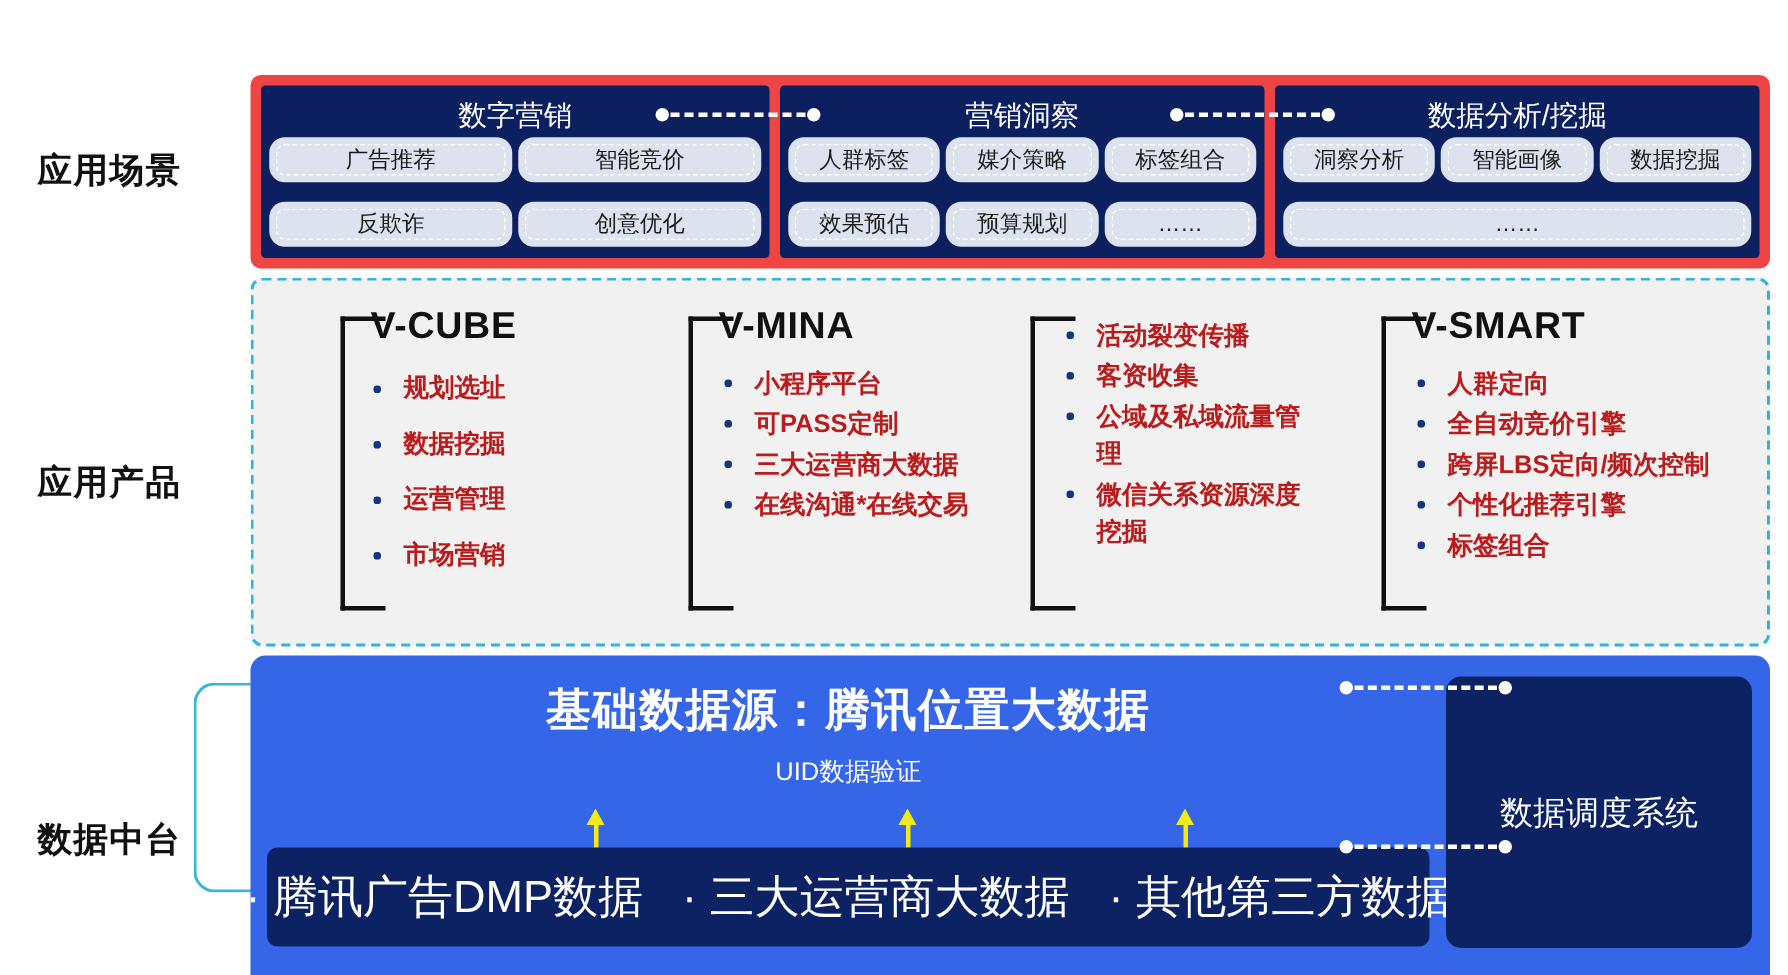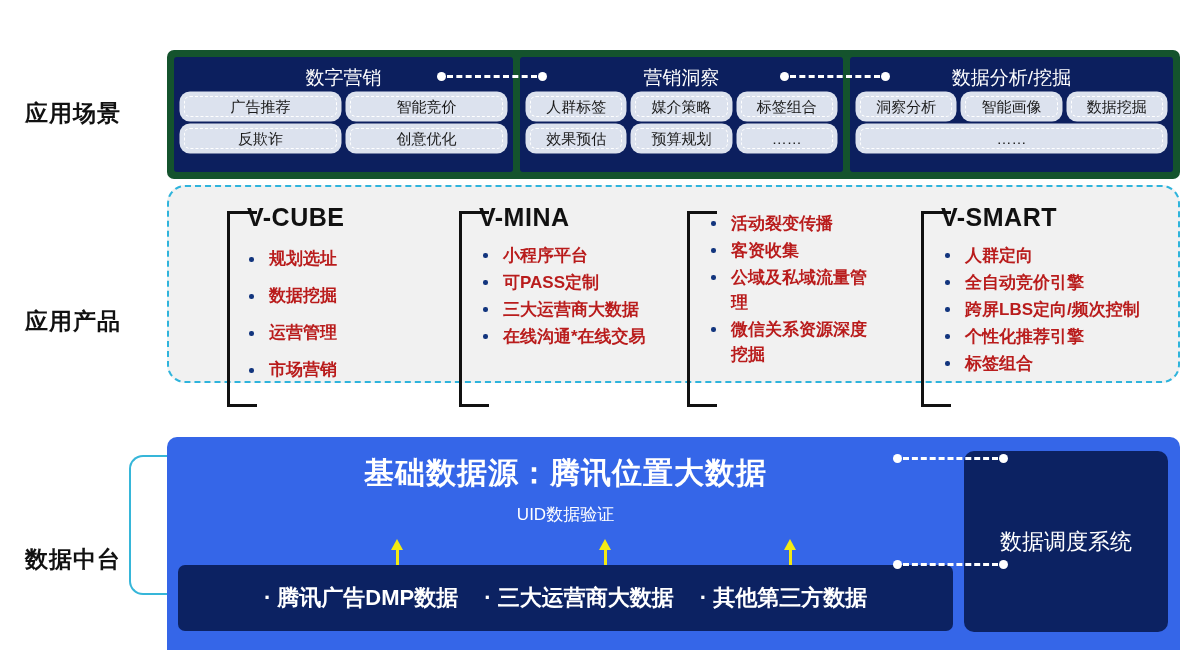--- a/index.html
+++ b/index.html
@@ -21,40 +21,40 @@
     letter-spacing:1px;
     white-space:nowrap;
   }
   #lbl-scene{left:25px;top:98px;}
   #lbl-product{left:25px;top:306px;}
   #lbl-data{left:25px;top:544px;}
 
   
   .band-scene{
     position:absolute;left:167px;top:50px;width:1013px;height:129px;
-    background:#14532d;border-radius:7px;
+    background:#ef4444;border-radius:7px;
     box-sizing:border-box;
     display:flex;flex-direction:row;
     padding:7px;gap:7px;
   }
   .scene-group{
     background:#0C1F5E;border-radius:3px;
     position:relative;
     box-sizing:border-box;
     padding:6px 7px 8px 7px;
     display:flex;flex-direction:column;
   }
   .scene-group.g1{width:339px;}
   .scene-group.g2{width:323px;}
   .scene-group.g3{flex:1;}
   .scene-title{
     color:#ffffff;font-size:19px;text-align:center;
     line-height:30px;height:30px;white-space:nowrap;
   }
-  .tag-rows{display:flex;flex-direction:column;gap:5px;flex:1;}
+  .tag-rows{display:flex;flex-direction:column;gap:16px;flex:1;}
   .tag-row{display:flex;flex-direction:row;gap:7px;}
   .tag{
     background:#DCE2EE;
     color:#1a1a1a;
     border-radius:9px;
     font-size:15px;
     line-height:27px;height:27px;
     text-align:center;
     flex:1;
     white-space:nowrap;
@@ -66,24 +66,24 @@
 
   
   .conn{position:absolute;height:12px;display:flex;align-items:center;}
   .conn .dot{width:9px;height:9px;border-radius:50%;background:#ffffff;flex:none;}
   .conn .dash{flex:1;height:0;border-top:3px dashed #ffffff;margin:0 1px;}
   #conn-1{left:437px;top:70px;width:110px;}
   #conn-2{left:780px;top:70px;width:110px;}
 
   
   .band-product{
-    position:absolute;left:167px;top:185px;width:1013px;height:198px;
+    position:absolute;left:167px;top:185px;width:1013px;height:246px;
     background:#F1F1F1;
     border:2.5px dashed #2FB4DC;
-    border-radius:18px;
+    border-radius:8px;
     box-sizing:border-box;
     display:flex;flex-direction:row;
   }
   .prod-col{position:relative;box-sizing:border-box;padding-top:14px;}
   .prod-col.c1{width:252px;}
   .prod-col.c2{width:228px;}
   .prod-col.c3{width:234px;}
   .prod-col.c4{flex:1;}
 
   .bracket{
@@ -172,21 +172,21 @@
   #arr-2{left:421px;}
   #arr-3{left:606px;}
 
   .data-sources{
     position:absolute;left:0;top:128px;width:775px;height:66px;
     background:#0C2262;border-radius:7px;
     display:flex;align-items:center;justify-content:center;
     gap:26px;
   }
   .src-item{
-    color:#ffffff;font-size:22px;font-weight:bold;white-space:nowrap;
+    color:#ffffff;font-size:30px;font-weight:normal;white-space:nowrap;
   }
   .src-item::before{content:"· ";}
 
   .sched-box{
     position:absolute;left:797px;top:14px;width:204px;height:181px;
     background:#0C2262;border-radius:10px;
     display:flex;align-items:center;justify-content:center;
   }
   .sched-label{color:#ffffff;font-size:22px;white-space:nowrap;}
 

